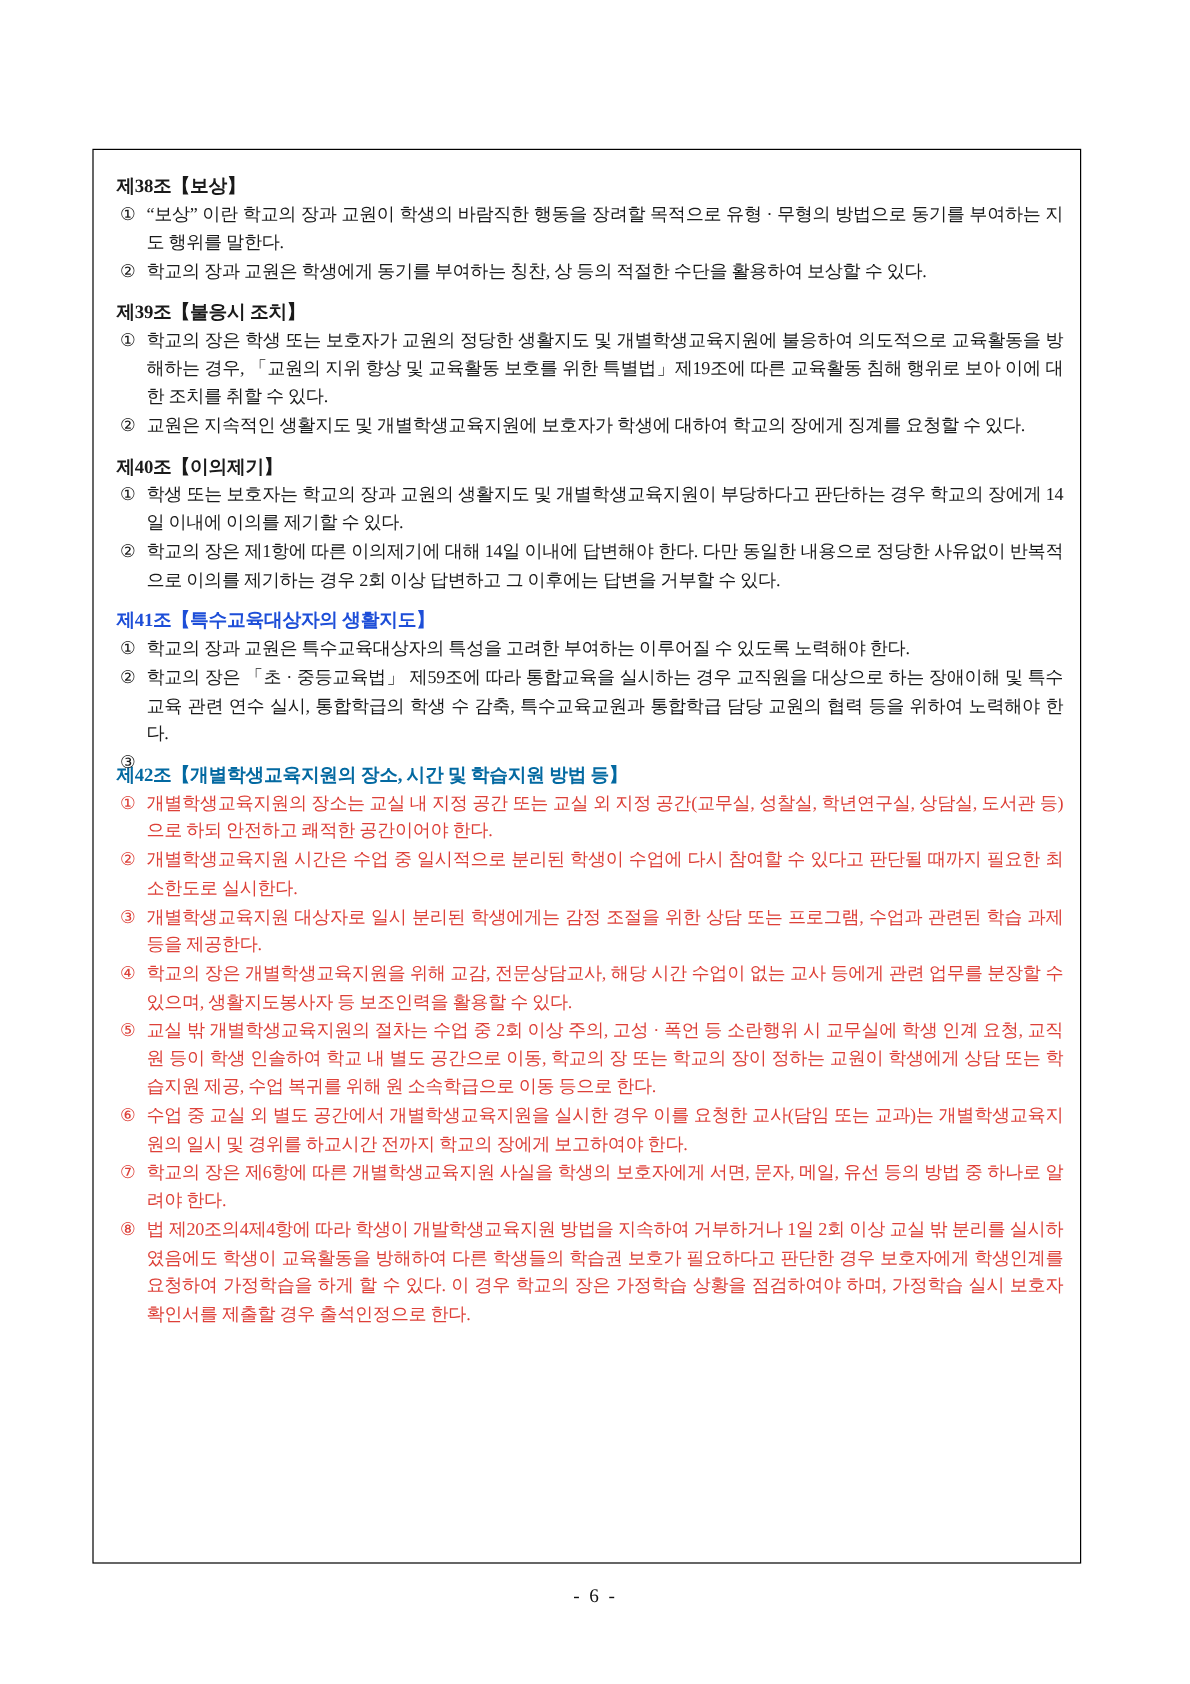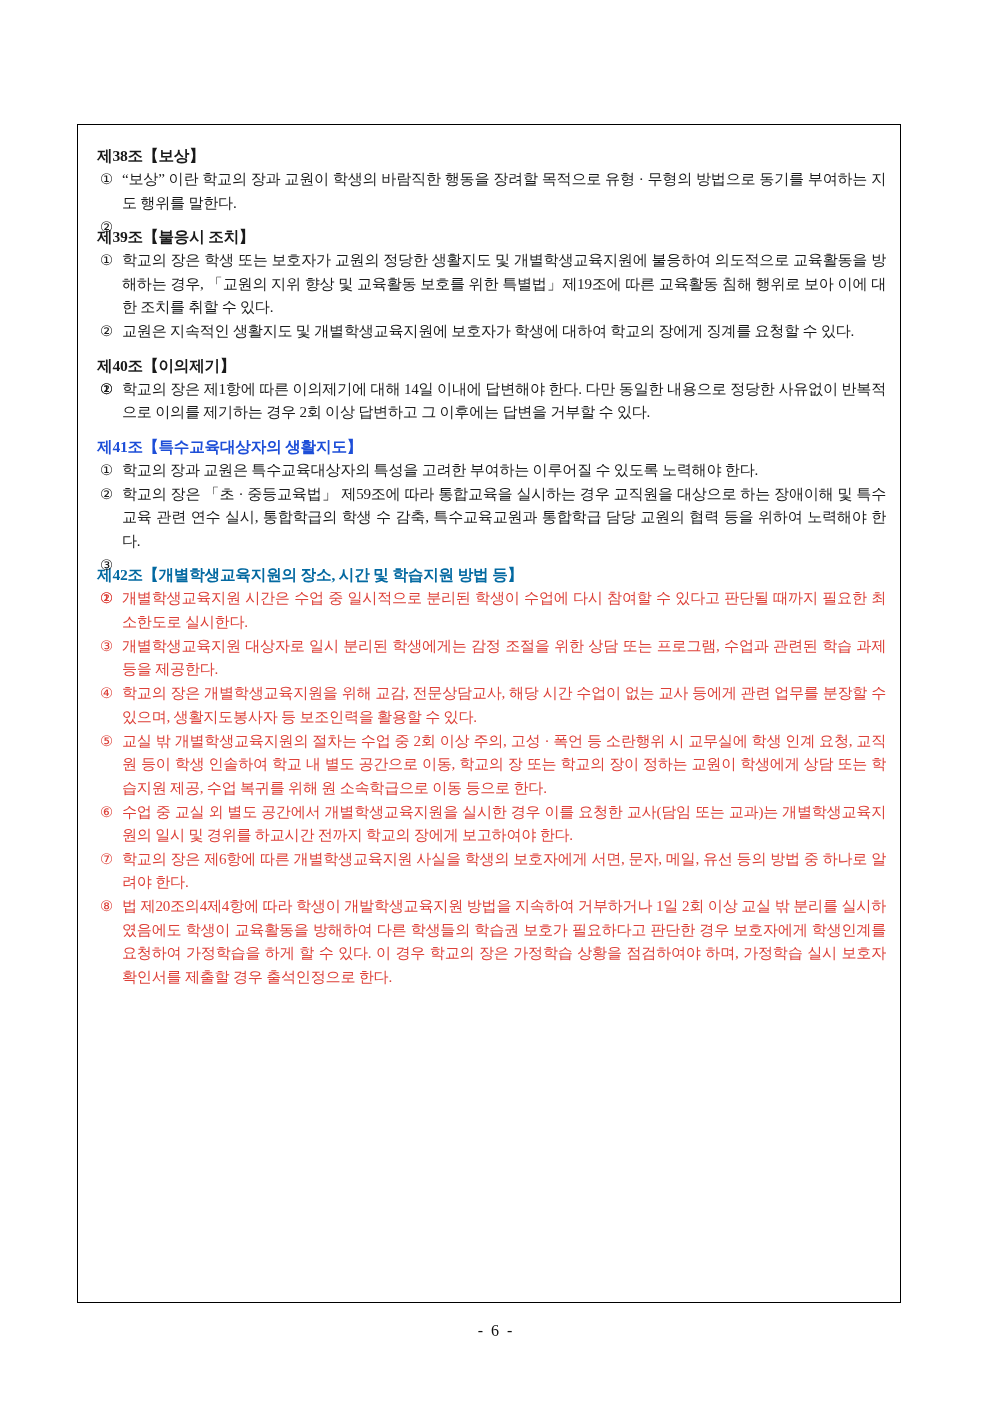--- a/index.html
+++ b/index.html
@@ -112,20 +112,21 @@
         <div class="article-heading">
           <span class="art-no">제38조</span><span class="art-title">【보상】</span>
         </div>
         <ul class="clauses">
           <li class="clause">
             <span class="marker">①</span>
             <span>“보상” 이란 학교의 장과 교원이 학생의 바람직한 행동을 장려할 목적으로 유형 · 무형의 방법으로 동기를 부여하는 지도 행위를 말한다.</span>
           </li>
           <li class="clause single-line">
             <span class="marker">②</span>
+            <span>학교의 장과 교원은 학생에게 동기를 부여하는 칭찬, 상 등의 적절한 수단을 활용하여 보상할 수 있다.</span>
           </li>
         </ul>
       </div>
 
       <div class="spacer-sm"></div>
 
       <div class="article">
         <div class="article-heading">
           <span class="art-no">제39조</span><span class="art-title">【불응시 조치】</span>
         </div>
@@ -143,20 +144,21 @@
 
       <div class="spacer-sm"></div>
 
       <div class="article">
         <div class="article-heading">
           <span class="art-no">제40조</span><span class="art-title">【이의제기】</span>
         </div>
         <ul class="clauses">
           <li class="clause">
             <span class="marker">①</span>
+            <span>학생 또는 보호자는 학교의 장과 교원의 생활지도 및 개별학생교육지원이 부당하다고 판단하는 경우 학교의 장에게 14일 이내에 이의를 제기할 수 있다.</span>
           </li>
           <li class="clause">
             <span class="marker">②</span>
             <span>학교의 장은 제1항에 따른 이의제기에 대해 14일 이내에 답변해야 한다. 다만 동일한 내용으로 정당한 사유없이 반복적으로 이의를 제기하는 경우 2회 이상 답변하고 그 이후에는 답변을 거부할 수 있다.</span>
           </li>
         </ul>
       </div>
 
       <div class="spacer-sm"></div>
 
@@ -181,20 +183,21 @@
 
       <div class="spacer-sm"></div>
 
       <div class="article">
         <div class="article-heading art42-heading">
           <span class="art-no">제42조</span><span class="art-title">【개별학생교육지원의 장소, 시간 및 학습지원 방법 등】</span>
         </div>
         <ul class="clauses">
           <li class="clause red">
             <span class="marker">①</span>
+            <span>개별학생교육지원의 장소는 교실 내 지정 공간 또는 교실 외 지정 공간(교무실, 성찰실, 학년연구실, 상담실, 도서관 등)으로 하되 안전하고 쾌적한 공간이어야 한다.</span>
           </li>
           <li class="clause red">
             <span class="marker">②</span>
             <span>개별학생교육지원 시간은 수업 중 일시적으로 분리된 학생이 수업에 다시 참여할 수 있다고 판단될 때까지 필요한 최소한도로 실시한다.</span>
           </li>
           <li class="clause red">
             <span class="marker">③</span>
             <span>개별학생교육지원 대상자로 일시 분리된 학생에게는 감정 조절을 위한 상담 또는 프로그램, 수업과 관련된 학습 과제 등을 제공한다.</span>
           </li>
           <li class="clause red">

